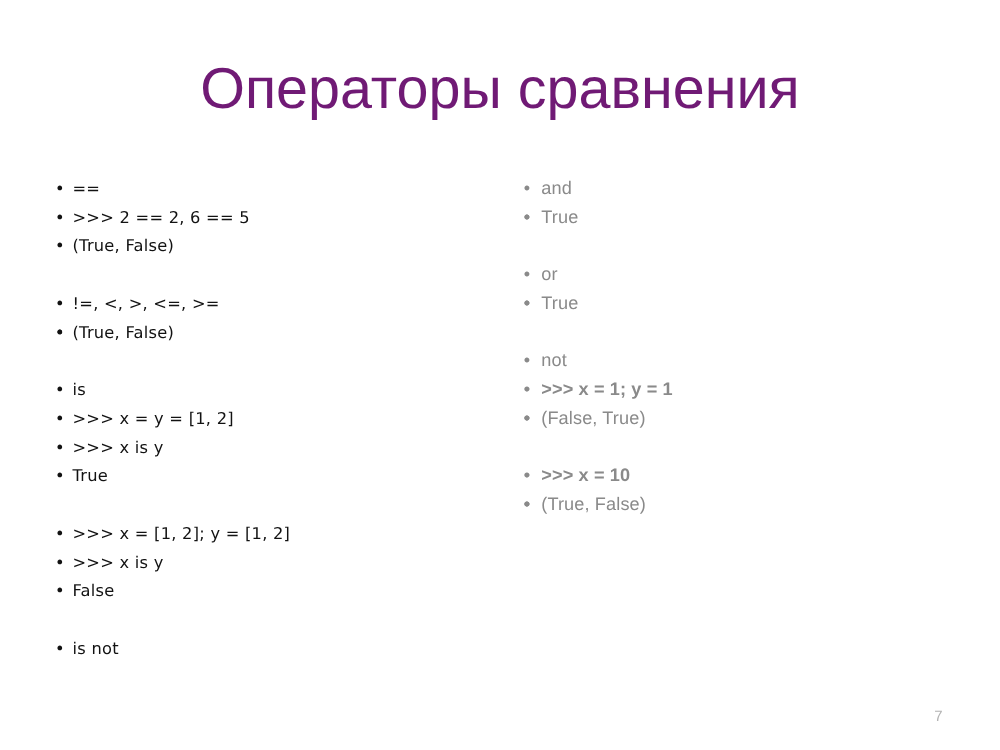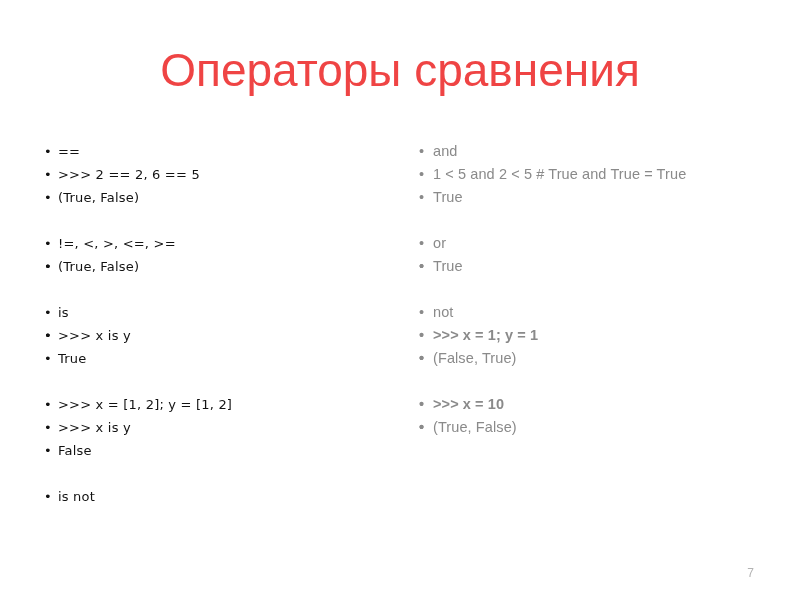--- a/index.html
+++ b/index.html
@@ -24,21 +24,21 @@
   .slide-title {
     position: absolute;
     left: 40px;
     top: 42px;
     width: 720px;
     text-align: center;
     font-family: "Liberation Sans", sans-serif;
     font-size: 46px;
     line-height: 56px;
     font-weight: 400;
-    color: #ef4444;
+    color: #701a75;
     white-space: nowrap;
   }
   .columns {
     position: absolute;
     left: 0;
     top: 140px;
     width: 800px;
   }
   .col {
     position: absolute;
@@ -122,36 +122,36 @@
       <ul class="bullets" id="left-list">
           <li><span class="dot">•</span><span>==</span></li>
           <li><span class="dot">•</span><span>&gt;&gt;&gt; 2 == 2, 6 == 5</span></li>
           <li><span class="dot">•</span><span>(True, False)</span></li>
           <li class="spacer">&nbsp;</li>
           <li><span class="dot">•</span><span>!=, &lt;, &gt;, &lt;=, &gt;=</span></li>
           <li><span class="dot">•</span></li>
           <li><span class="dot">•</span><span>(True, False)</span></li>
           <li class="spacer">&nbsp;</li>
           <li><span class="dot">•</span><span>is</span></li>
-          <li><span class="dot">•</span></li>
+          <li><span class="dot">•</span><span>&gt;&gt;&gt; x = y = [1, 2]</span></li>
           <li><span class="dot">•</span><span>&gt;&gt;&gt; x is y</span></li>
           <li><span class="dot">•</span><span>True</span></li>
           <li class="spacer">&nbsp;</li>
           <li><span class="dot">•</span><span>&gt;&gt;&gt; x = [1, 2]; y = [1, 2]</span></li>
           <li><span class="dot">•</span><span>&gt;&gt;&gt; x is y</span></li>
           <li><span class="dot">•</span><span>False</span></li>
           <li class="spacer">&nbsp;</li>
           <li><span class="dot">•</span><span>is not</span></li>
         </ul>
     </div>
 
     <div class="col col-right">
       <ul class="bullets" id="right-list">
           <li><span class="dot">•</span><span>and</span></li>
-          <li><span class="dot">•</span><span>1 &lt; 5 and 2 &lt; 5 # True and True = True</span></li>
+          <li><span class="dot">•</span></li>
           <li><span class="dot">•</span><span>True</span></li>
           <li class="spacer">&nbsp;</li>
           <li><span class="dot">•</span><span>or</span></li>
           <li><span class="dot">•</span></li>
           <li><span class="dot">•</span><span>True</span></li>
           <li class="spacer">&nbsp;</li>
           <li><span class="dot">•</span><span>not</span></li>
           <li class="strong"><span class="dot">•</span><span>&gt;&gt;&gt; x = 1; y = 1</span></li>
           <li class="strong"><span class="dot">•</span></li>
           <li class="semi"><span class="dot">•</span><span>(False, True)</span></li>

